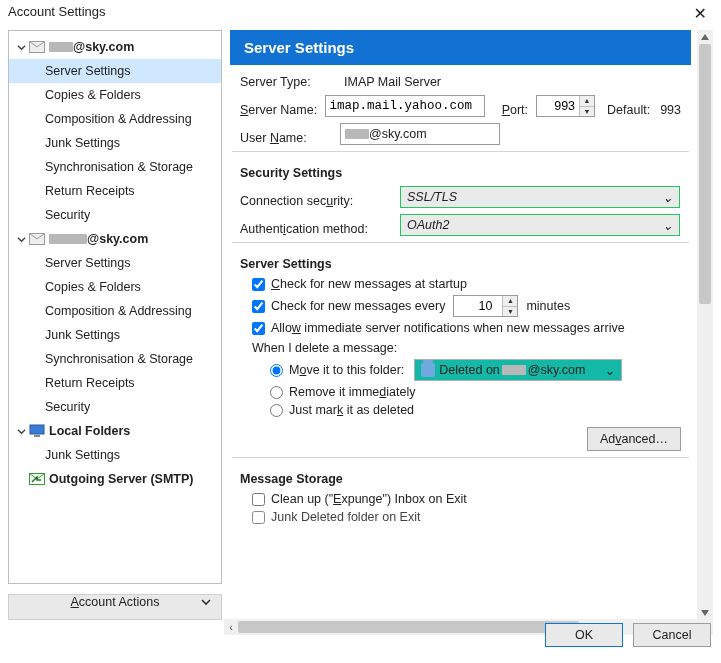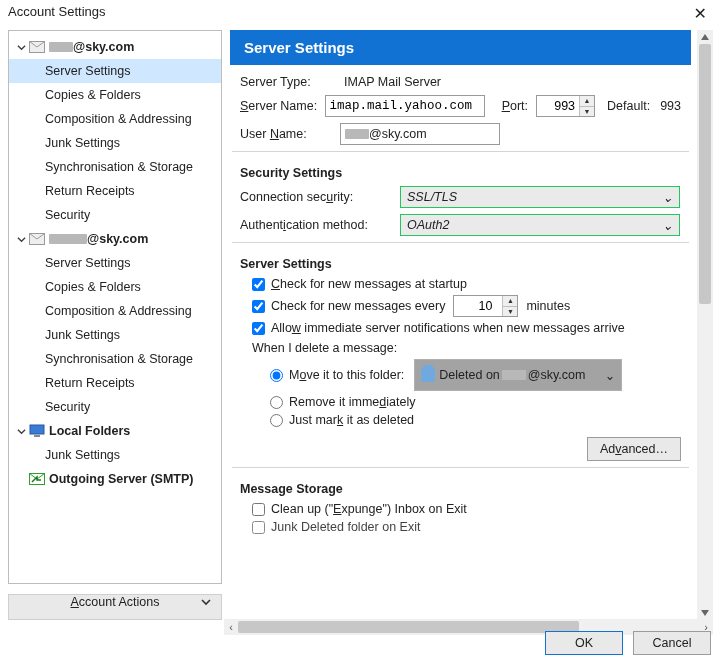--- a/index.html
+++ b/index.html
@@ -168,21 +168,21 @@
     background: #1272d3;
     color: #fff;
     font-weight: 700;
     font-size: 15px;
     padding: 9px 14px;
     margin-bottom: 10px;
   }
   
   .form-row {
     display: flex;
-    align-items: center;
+    align-items: flex-end;
     margin: 4px 10px 6px 10px;
   }
   .form-row .lab { width: 100px; }
   .form-row .lab2 { width: 42px; text-align: right; margin-left: 8px; }
   .static { margin-left: 4px; }
   input[type=text].tb {
     border: 1px solid #9a9a9a;
     height: 22px;
     padding: 2px 4px;
     font-family: Liberation Mono, monospace;
@@ -252,31 +252,31 @@
     padding: 0 12px;
     display: inline-flex;
     align-items: center;
     cursor: default;
     font-size: 12.5px;
   }
   .btn.primary { border-color: #1272d3; }
   .adv-wrap { display: flex; justify-content: flex-end; margin: 10px 10px 6px 10px; }
   .footer {
     position: absolute;
-    right: 10px; bottom: 8px;
+    right: 10px; bottom: 16px;
     display: flex;
     gap: 10px;
   }
   .footer .btn { width: 78px; justify-content: center; }
   .trash-sel {
     display: inline-flex;
     align-items: center;
     border: 1px solid #b0b0b0;
-    background: #a3a3a3;
-    height: 32px;
+    background: #14b8a6;
+    height: 22px;
     padding: 0 6px;
     margin-left: 10px;
     width: 208px;
     position: relative;
   }
   .trash-sel .caret { position: absolute; right: 6px; }
   .trash-icon { width: 14px; height: 14px; margin-right: 4px; background: #6fa9e0; border-radius: 2px; position: relative; }
   .trash-icon::after { content: ""; position: absolute; top: -3px; left: 2px; width: 10px; height: 3px; background: #6fa9e0; border-radius: 1px; }
 </style>
 </head>

